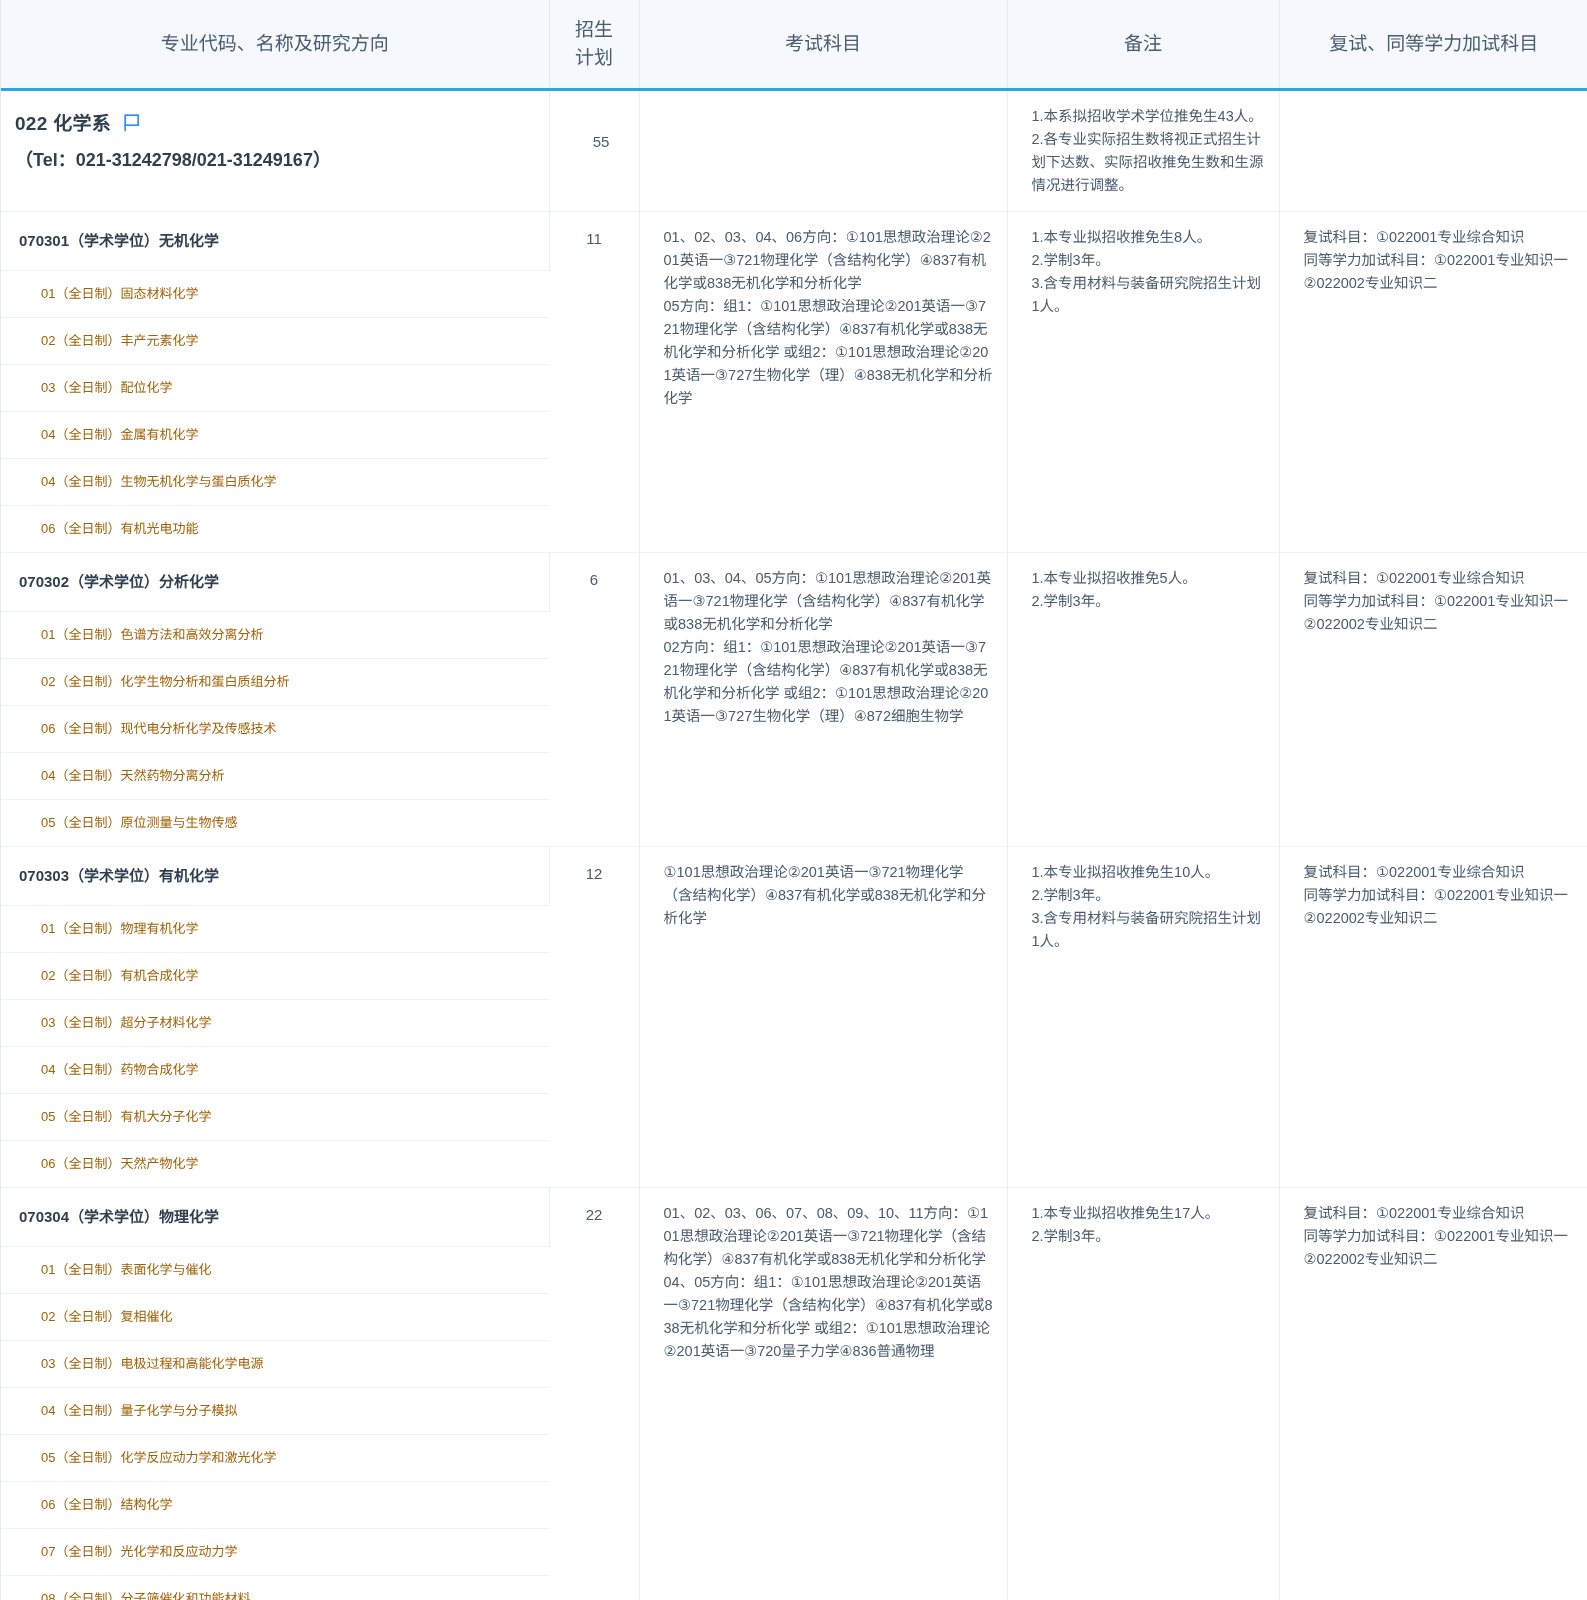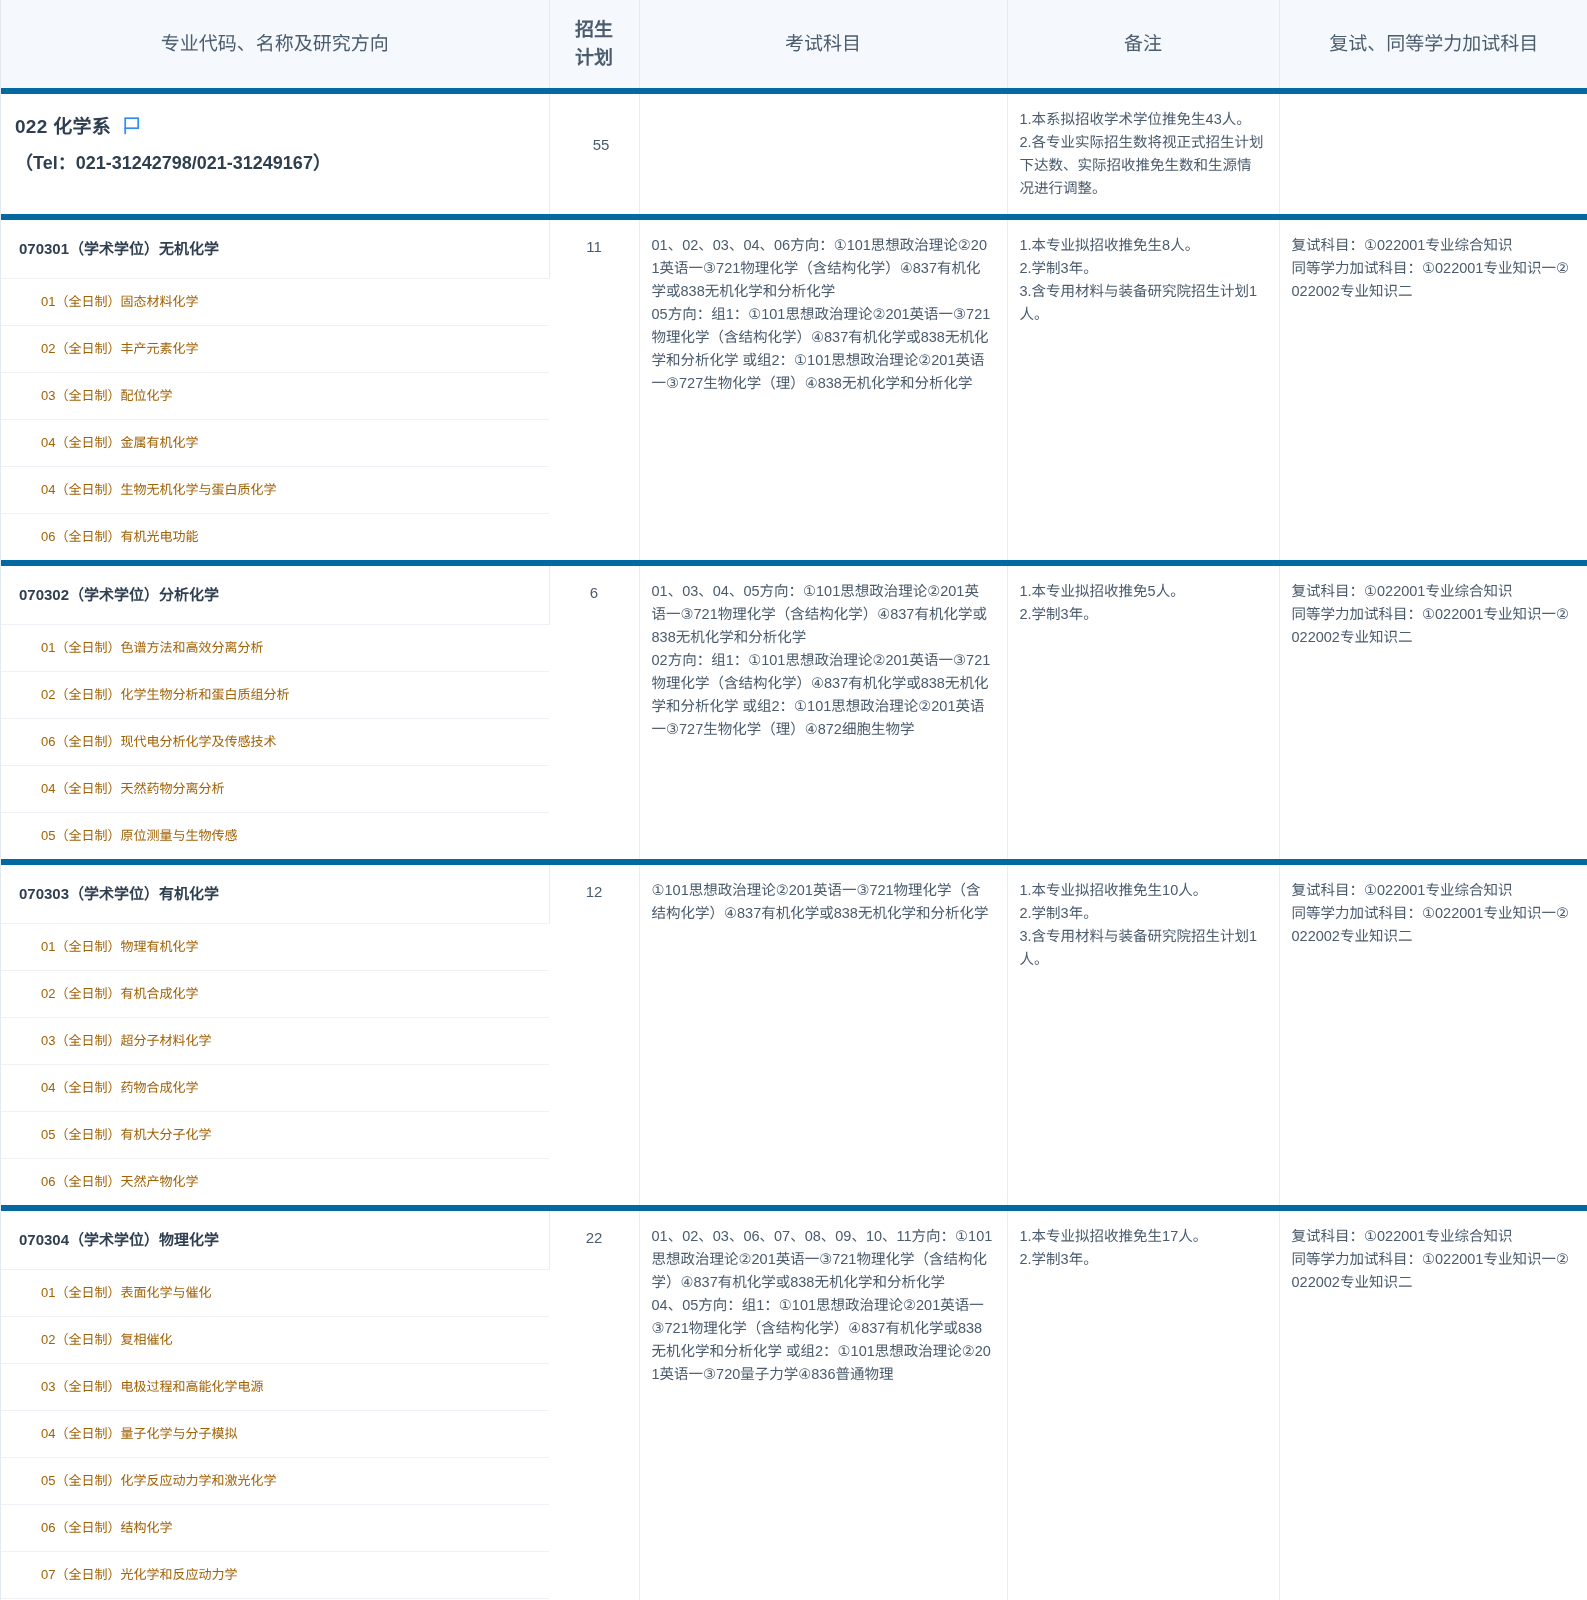--- a/index.html
+++ b/index.html
@@ -38,41 +38,41 @@
     color: #4b5c6e;
     font-weight: 400;
     font-size: 19px;
     line-height: 28px;
     text-align: center;
     vertical-align: middle;
     height: 80px;
     padding: 4px 6px;
   }
   thead th:last-child { border-right: none; }
-  thead th.plan-col { white-space: pre-line; font-weight: bold; }
+  thead th.plan-col { white-space: pre-line; }
 
   
   col.c-major  { width: 548px; }
   col.c-plan   { width: 90px;  }
   col.c-exam   { width: 368px; }
   col.c-note   { width: 272px; }
   col.c-retest { width: 309px; }
 
   
   td {
     border-right: 1px solid #e8eef4;
     border-bottom: 1px solid #eef2f6;
     vertical-align: top;
     padding: 0;
     background: #ffffff;
   }
   td:last-child { border-right: none; }
 
   
-  tr.major-start > td { border-top: 6px solid #0369a1; }
+  tr.major-start > td { border-top: 1px solid #0369a1; }
 
   
   .dept-title {
     font-size: 19px;
     font-weight: bold;
     color: #2f3f50;
     letter-spacing: .3px;
     line-height: 34px;
     padding: 16px 0 0 14px;
   }
@@ -119,21 +119,21 @@
   .plan-num.dept {
     padding-top: 42px;
     padding-left: 14px;
   }
 
   
   .body-text {
     font-size: 14.5px;
     line-height: 23px;
     color: #4a5b6d;
-    padding: 14px 14px 14px 12px;
+    padding: 14px 14px 14px 24px;
     word-break: break-all;
   }
   .body-text p { margin: 0; }
 </style>
 </head>
 <body>
 
 <div class="page">
 
   <table class="major-table">

